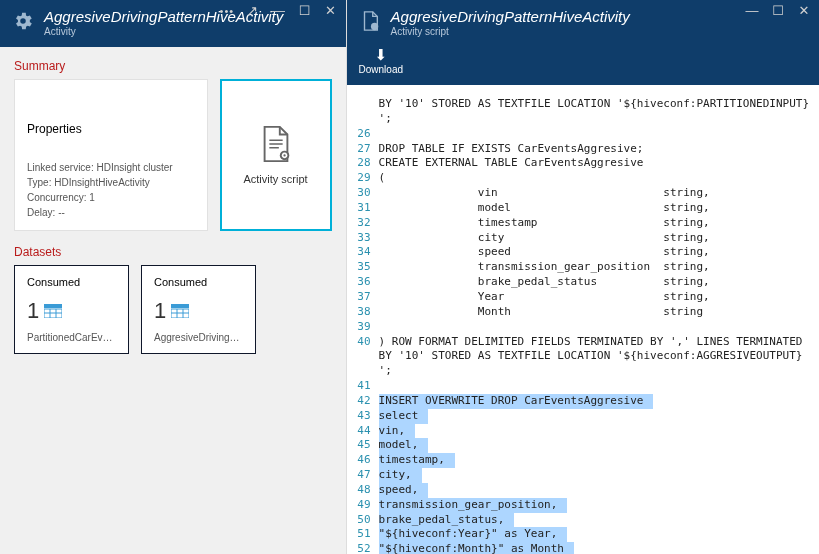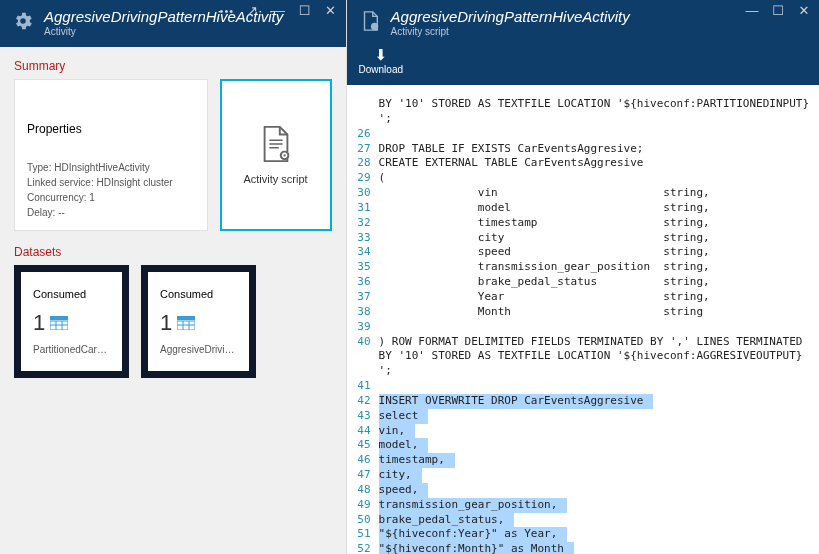--- a/index.html
+++ b/index.html
@@ -29,21 +29,21 @@
 .summary-row { display: flex; gap: 12px; margin-bottom: 14px; }
 .card { background: #fff; border: 1px solid #e1e1e1; padding: 10px 12px; }
 .props-card { flex: 1; display: flex; flex-direction: column; }
 .props-title { margin-bottom: 24px; font-size: 12px; margin-top: 32px; }
 .props-kv { font-size: 10px; color: #555; line-height: 1.5; }
 .script-card { width: 112px; border: 2px solid #00b0d8; display: flex; flex-direction: column; align-items: center; justify-content: center; cursor: pointer; }
 .script-card .file-ic { width: 32px; height: 38px; margin-bottom: 10px; }
 .script-card .sc-lbl { font-size: 11px; color: #333; }
 
 .datasets-row { display: flex; gap: 12px; }
-.ds-card { background: #fff; border: 7px solid #0f172a; padding: 16px 12px; width: 115px; }
+.ds-card { background: #fff; border: 1px solid #0f172a; padding: 10px 12px; width: 115px; }
 .ds-title { font-size: 11px; margin-bottom: 10px; }
 .ds-count { display: flex; align-items: center; margin-bottom: 8px; }
 .ds-num { font-size: 22px; font-weight: 300; color: #333; margin-right: 5px; }
 .ds-tbl-ic { width: 18px; height: 14px; }
 .ds-name { font-size: 10px; color: #555; white-space: nowrap; overflow: hidden; text-overflow: ellipsis; }
 
 .code-area { flex: 1; overflow: auto; background: #fff; font-family: Consolas, monospace; font-size: 11px; padding: 12px 0; }
 .code-line { display: flex; white-space: pre; line-height: 1.35; }
 .gutter { width: 32px; text-align: right; color: #2b91af; padding-right: 8px; flex-shrink: 0; user-select: none; }
 .code-txt { color: #222; padding-right: 10px; }
@@ -69,22 +69,22 @@
       <span class="win-btn">✕</span>
     </div>
   </div>
 
   <div class="content-left">
     <div class="section-label">Summary</div>
     <div class="summary-row">
       <div class="card props-card">
         <div class="props-title">Properties</div>
         <div class="props-kv">
+          <div><span>Linked service:</span> <span>HDInsight cluster</span></div>
           <div><span>Type:</span> <span>HDInsightHiveActivity</span></div>
-          <div><span>Linked service:</span> <span>HDInsight cluster</span></div>
           <div><span>Concurrency:</span> <span>1</span></div>
           <div><span>Delay:</span> <span>--</span></div>
         </div>
       </div>
       <div class="card script-card">
         <svg class="file-ic" viewBox="0 0 32 40">
           <path fill="none" stroke="#666" stroke-width="2" d="M4 2h16l8 8v28H4z"></path>
           <path fill="none" stroke="#666" stroke-width="2" d="M20 2v8h8"></path>
           <path fill="none" stroke="#666" stroke-width="1.5" d="M9 16h14M9 20h14M9 24h10"></path>
           <circle cx="25" cy="32" r="5" fill="#666"></circle>

